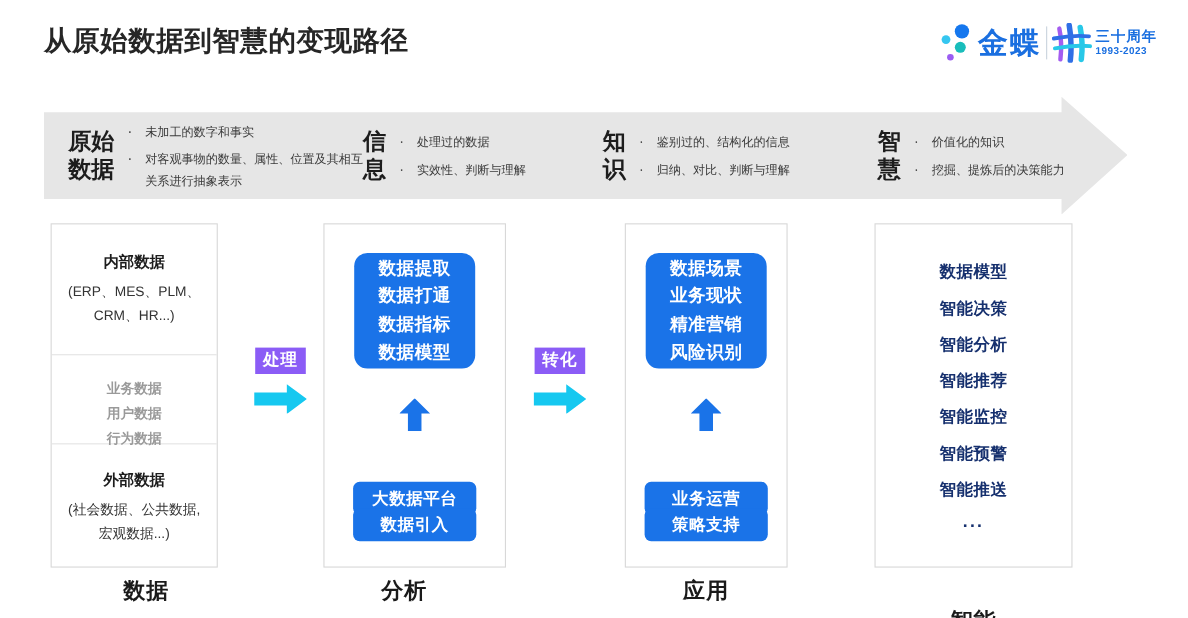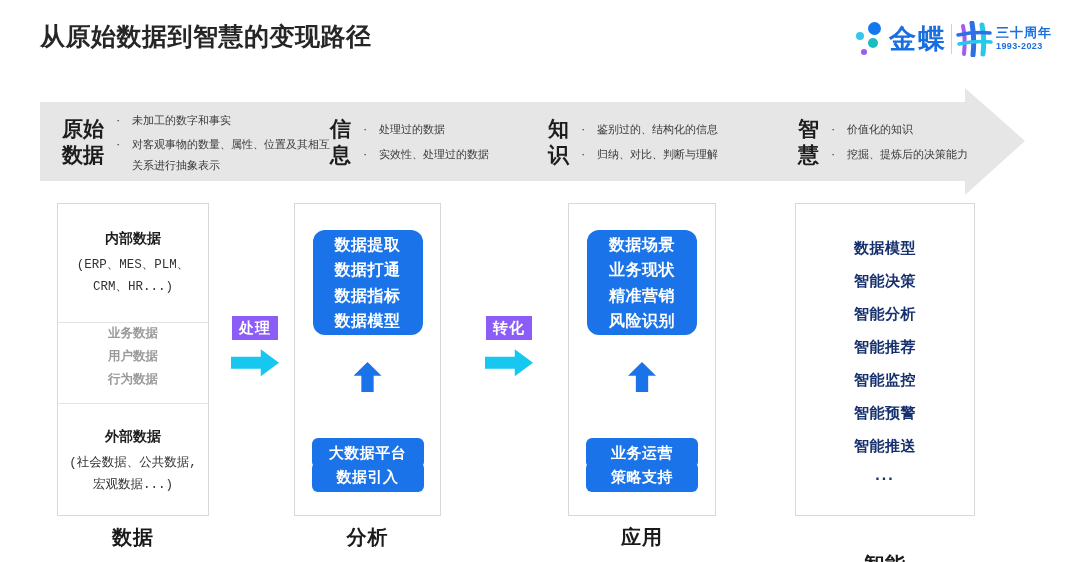--- a/index.html
+++ b/index.html
@@ -156,39 +156,39 @@
 
   
   .col-box {
     position: absolute;
     background: #ffffff;
     border: 1px solid #d8d8d8;
     box-sizing: border-box;
     top: 203px;
     height: 313px;
   }
-  .box-1 { left: 57px;  width: 152px; font-family: Liberation Mono, monospace; }
-  .box-2 { left: 294px; width: 147px; }
+  .box-1 { left: 46px;  width: 152px; }
+  .box-2 { left: 294px; width: 166px; }
   .box-3 { left: 568px; width: 148px; }
   .box-4 { left: 795px; width: 180px; }
 
   
   .c1-seg {
     box-sizing: border-box;
     text-align: center;
   }
   .c1-top {
     padding-top: 26px;
     height: 118px;
   }
   .c1-mid {
     border-top: 1px solid #e3e3e3;
     border-bottom: 1px solid #e3e3e3;
     height: 82px;
-    padding-top: 0;
+    padding-top: 19px;
   }
   .c1-bot {
     padding-top: 24px;
   }
   .c1-title {
     font-size: 14px;
     font-weight: bold;
     color: #1d1d1d;
     margin-bottom: 7px;
   }
@@ -379,21 +379,21 @@
           <div>信</div>
           <div>息</div>
         </div>
         <div class="bg-items">
           <div class="bg-item">
             <span class="bg-bullet">·</span>
             <span class="bg-text">处理过的数据</span>
           </div>
           <div class="bg-item">
             <span class="bg-bullet">·</span>
-            <span class="bg-text">实效性、处理过的数据</span>
+            <span class="bg-text">实效性、判断与理解</span>
           </div>
         </div>
       </div>
 
       <div class="bgroup g3">
         <div class="bg-head">
           <div>知</div>
           <div>识</div>
         </div>
         <div class="bg-items">

